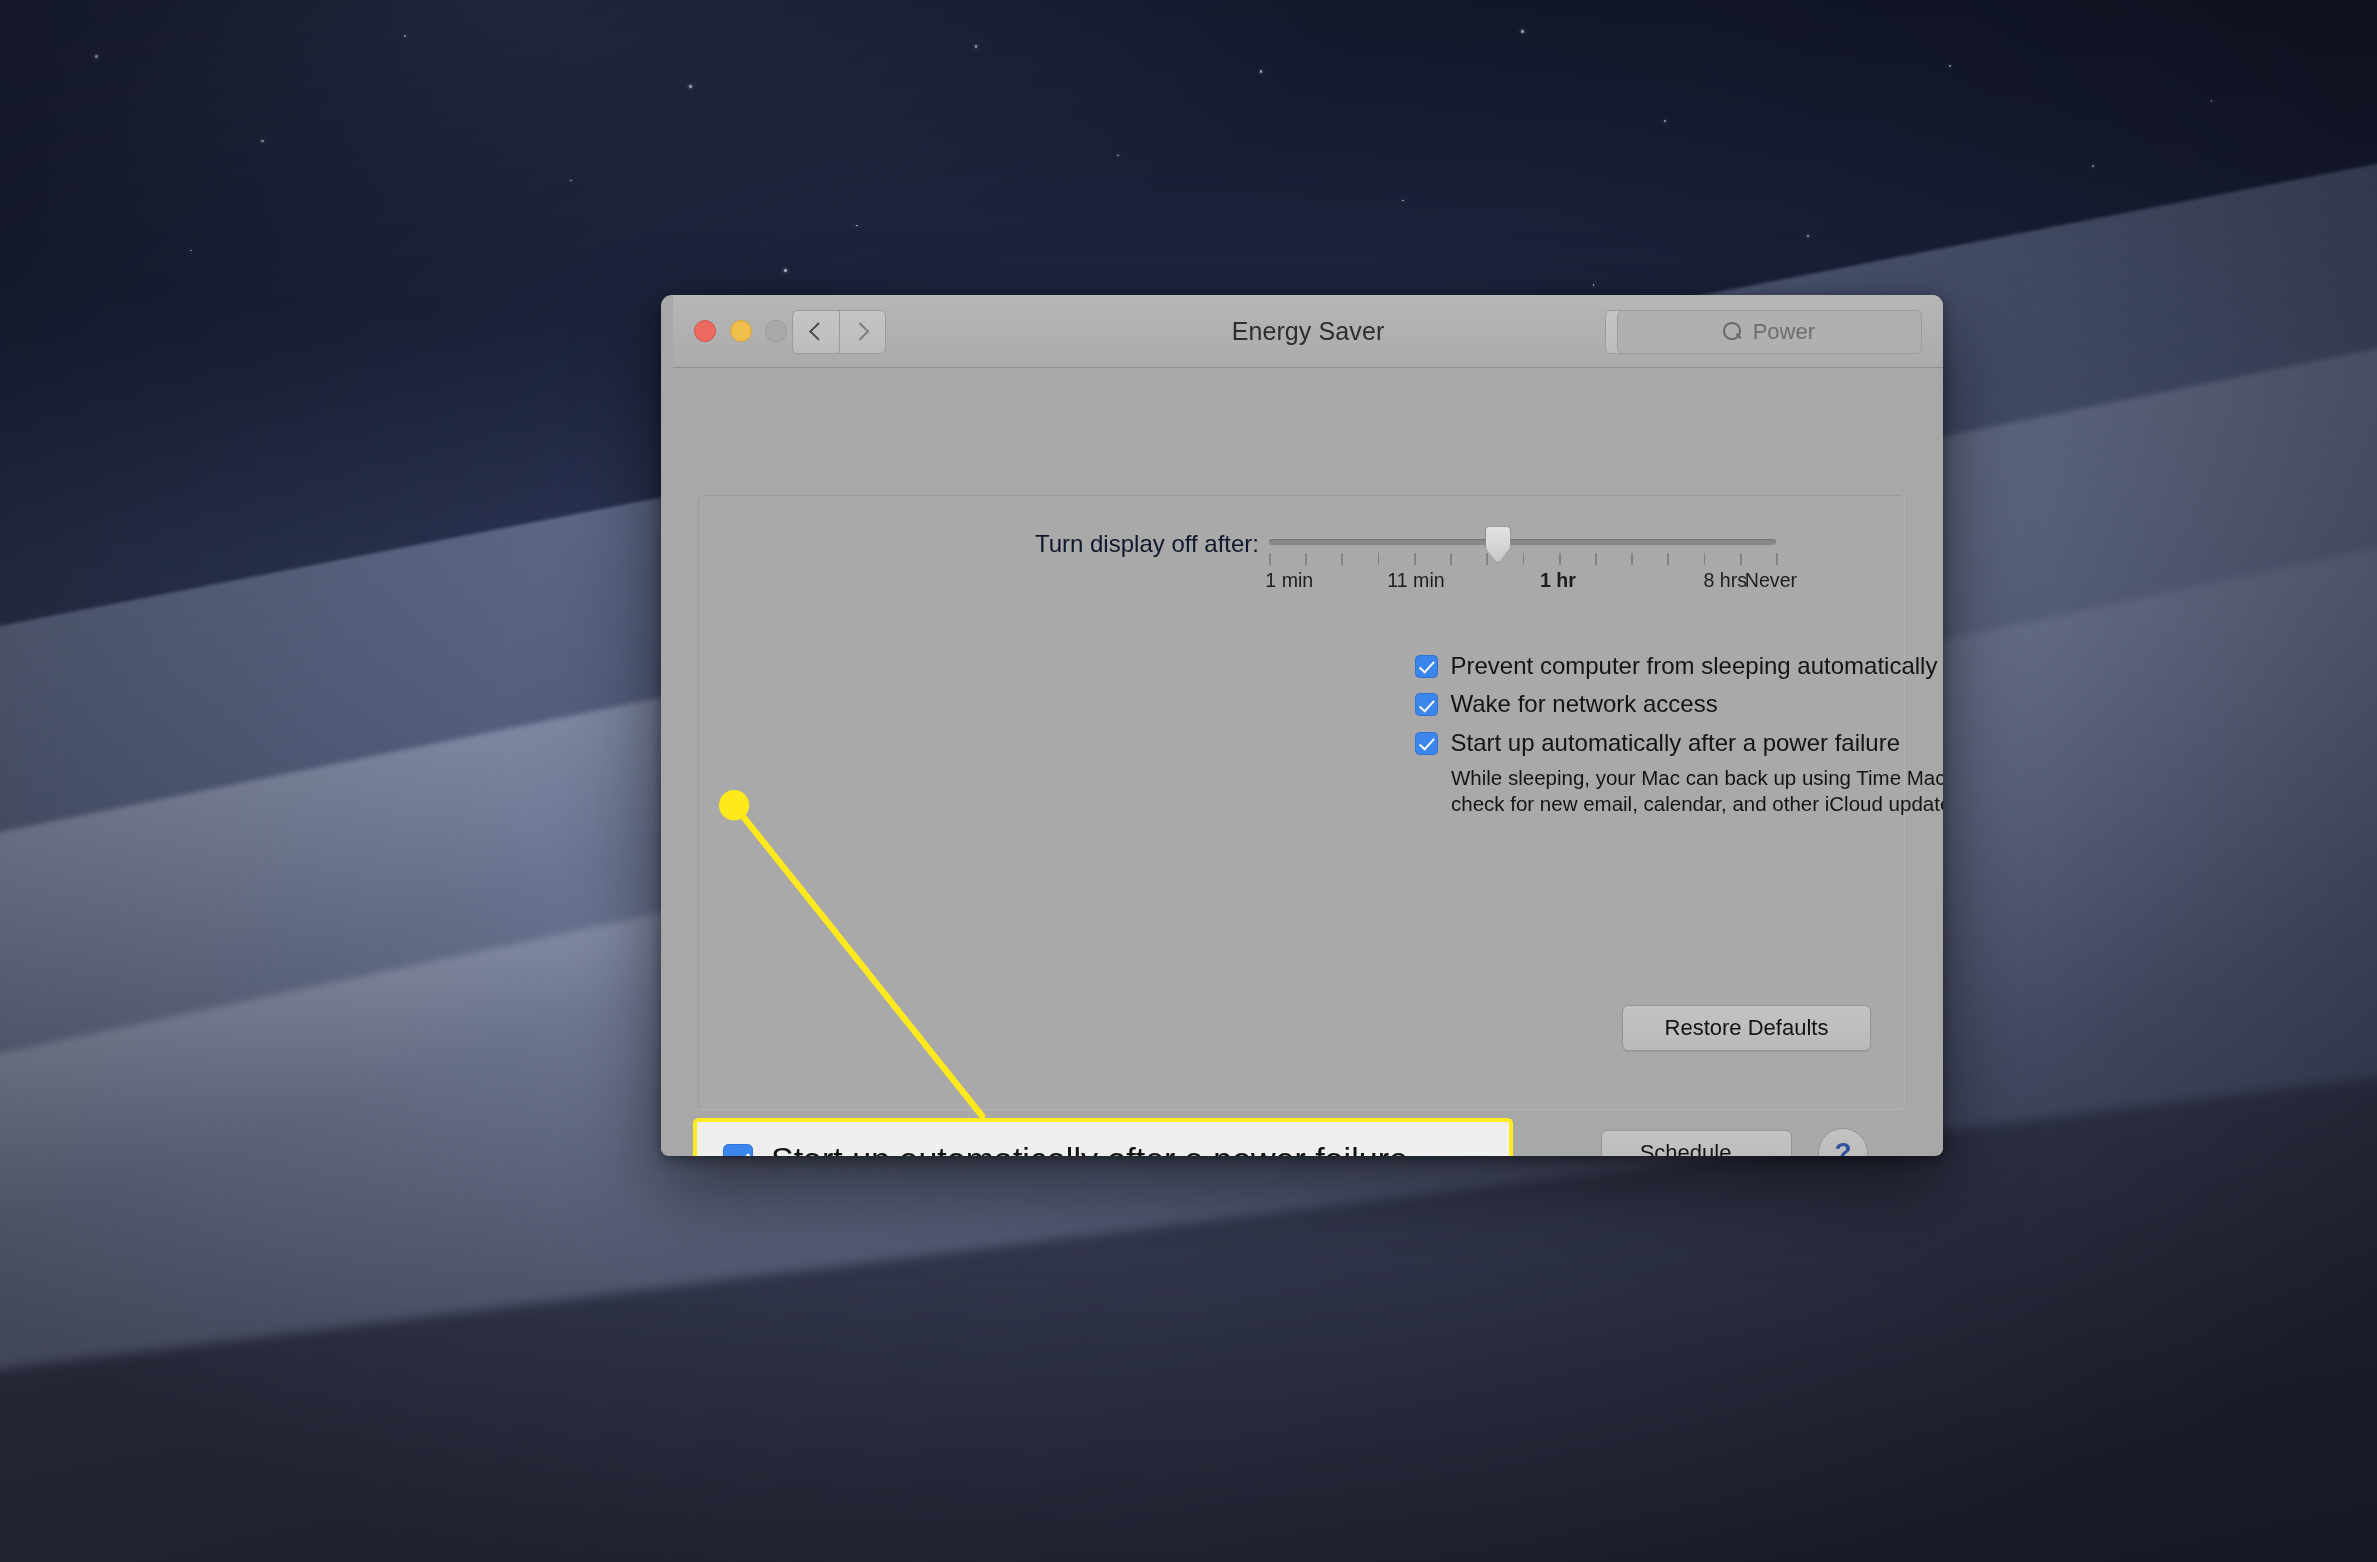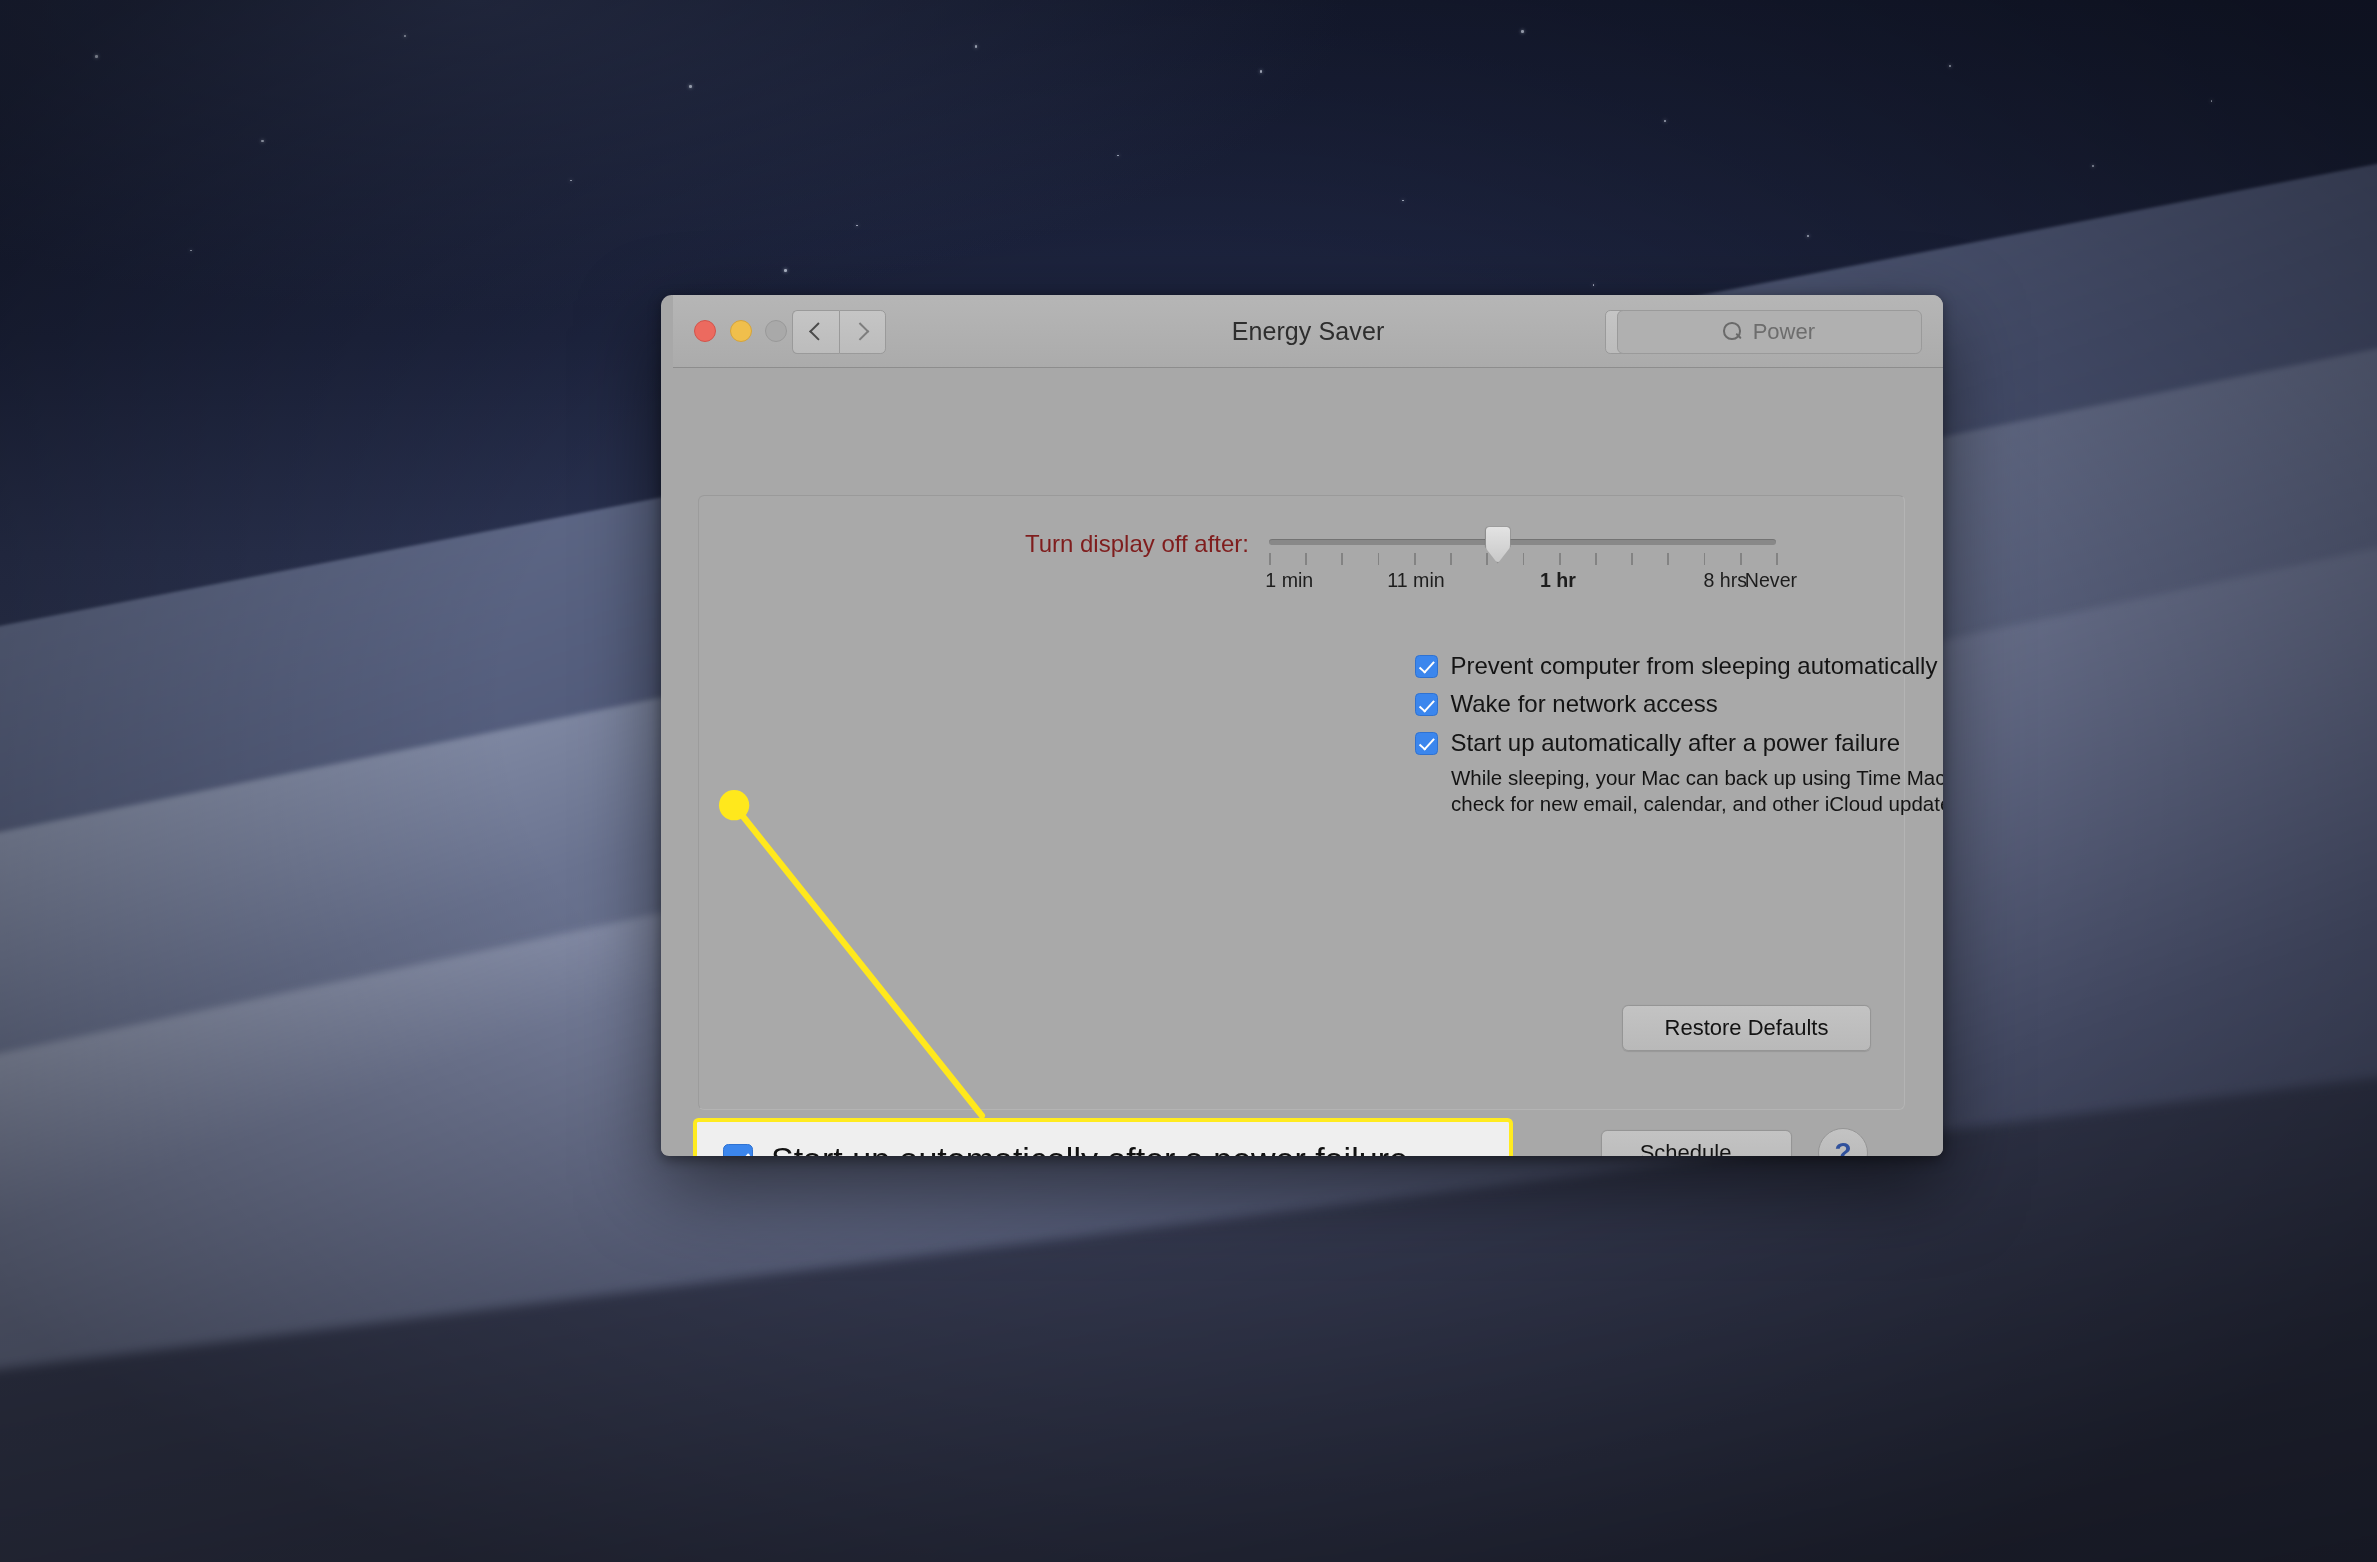--- a/index.html
+++ b/index.html
@@ -198,25 +198,25 @@
 
   
   .slider-row {
     position: absolute;
     left: 0; top: 162px;
     width: 100%;
     height: 80px;
   }
   .slider-label {
     position: absolute;
-    left: 4px; top: 0;
+    left: 14px; top: 0;
     width: 584px;
     text-align: right;
     font-size: 24px;
-    color: #7f1d1d;
+    color: #0f172a;
   }
   .slider-track-wrap {
     position: absolute;
     left: 608px; top: 0;
     width: 507px; height: 71px;
   }
   .slider-track {
     position: absolute;
     left: 0; top: 9px;
     width: 100%; height: 6.2px;

